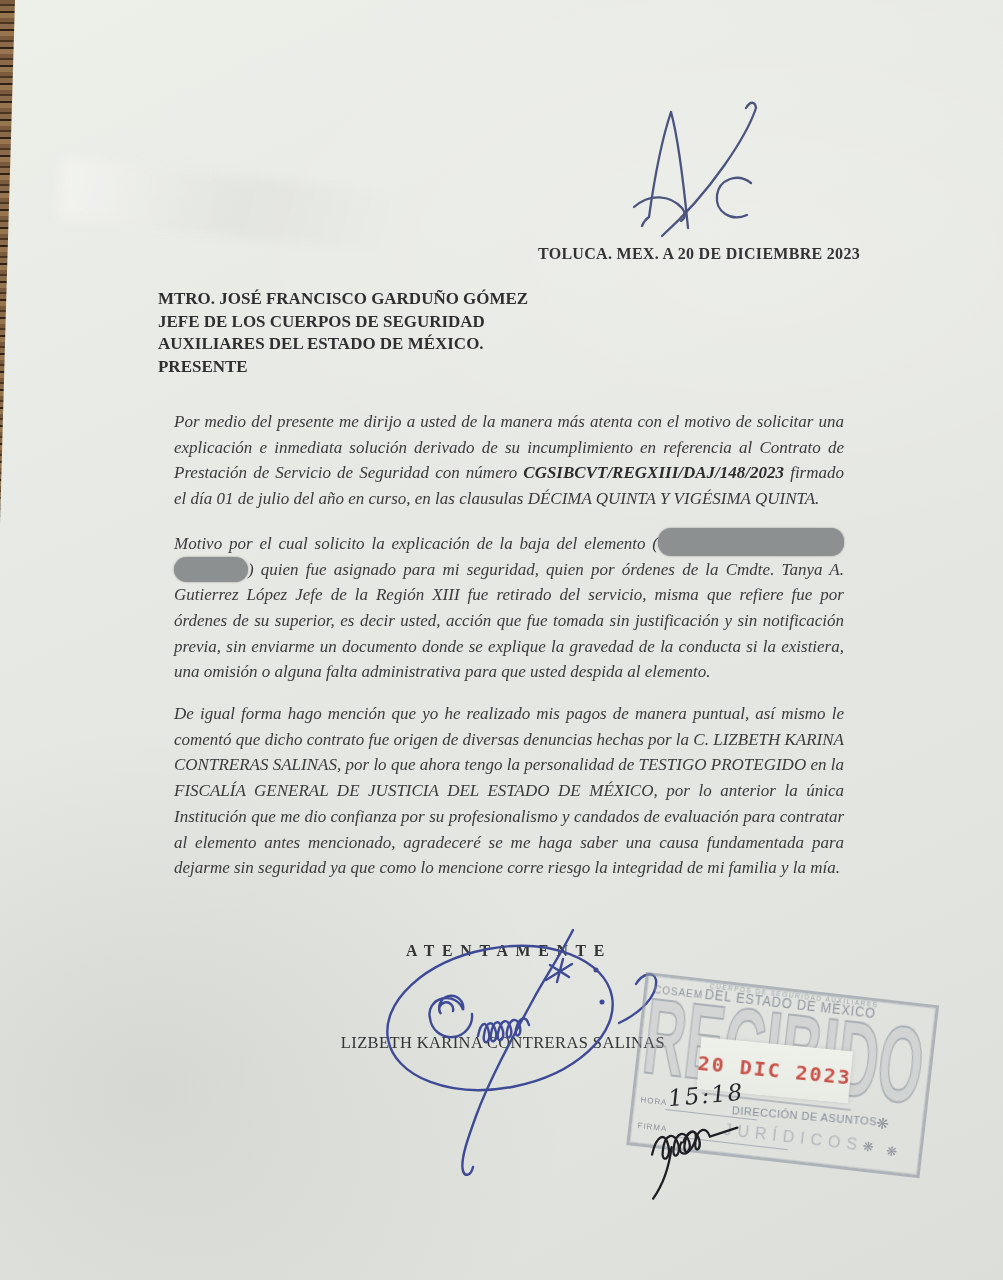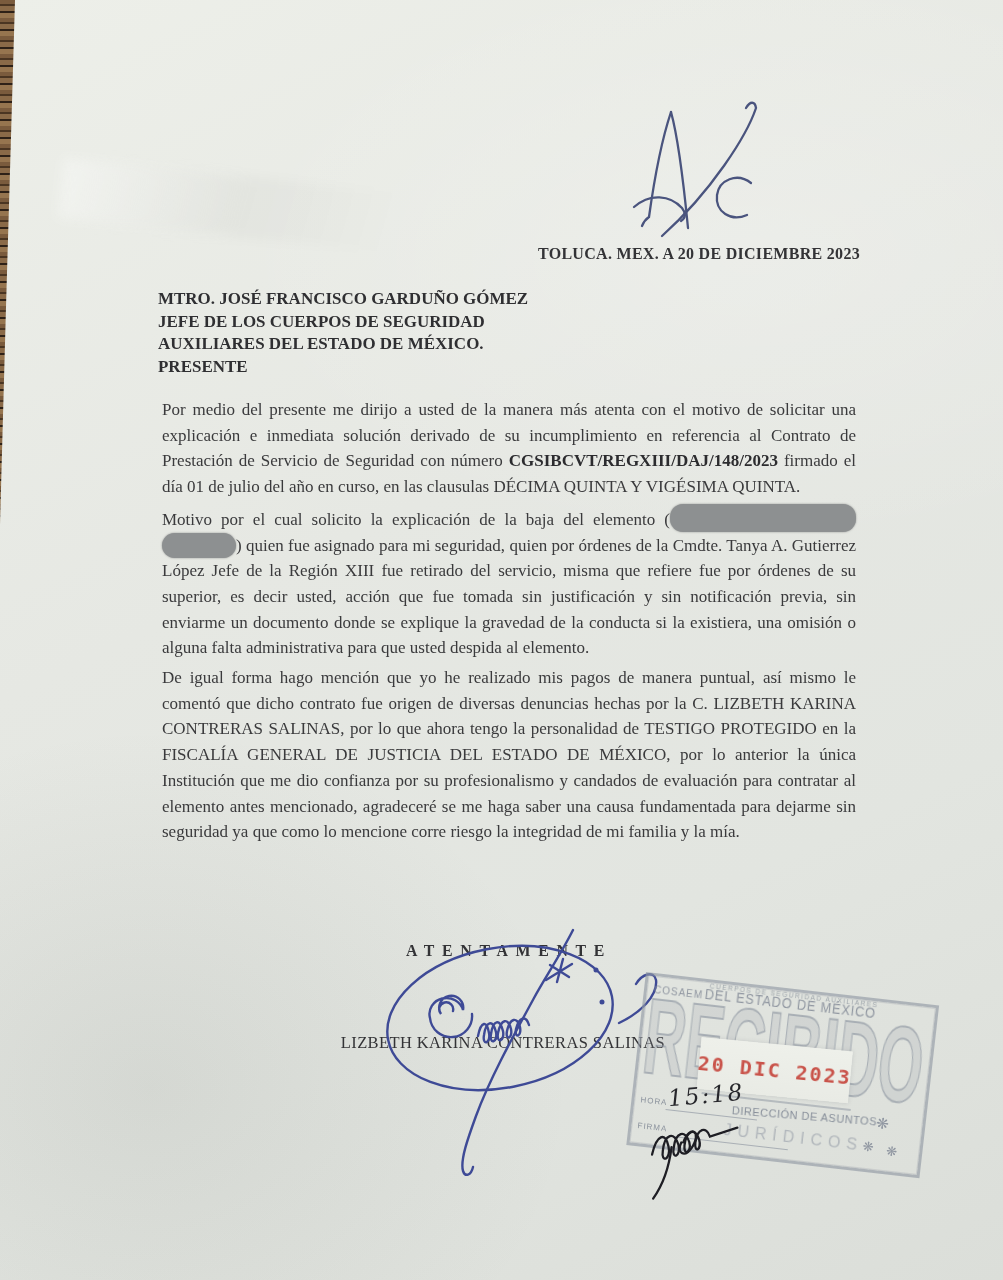--- a/index.html
+++ b/index.html
@@ -31,21 +31,21 @@
   }
   .recipient{
     position:absolute;left:158px;top:287px;width:640px;
     font-weight:bold;font-size:17.5px;line-height:22.5px;color:#2f2f32;
     transform:scaleX(.97);transform-origin:left;
   }
   .body-block{
     position:absolute;left:158px;top:393px;width:702px;
     font-size:17px;line-height:25.7px;text-align:justify;color:#3a3a3c;
   }
-  .body-block p{margin:4px;}
+  .body-block p{margin:16px;font-style:italic;}
   .body-block p.gap{margin-top:18px;}
   .body-block .b{font-weight:bold;color:#2c2c2f;}
   .redact{
     display:inline-block;vertical-align:-7px;
     background:#8d9091;border-radius:13px;
     box-shadow:0 0 2px rgba(80,82,83,.6);
   }
   .closing{
     position:absolute;left:158px;top:941px;width:702px;text-align:center;
     font-size:16.5px;letter-spacing:8px;color:#333336;font-weight:bold;

